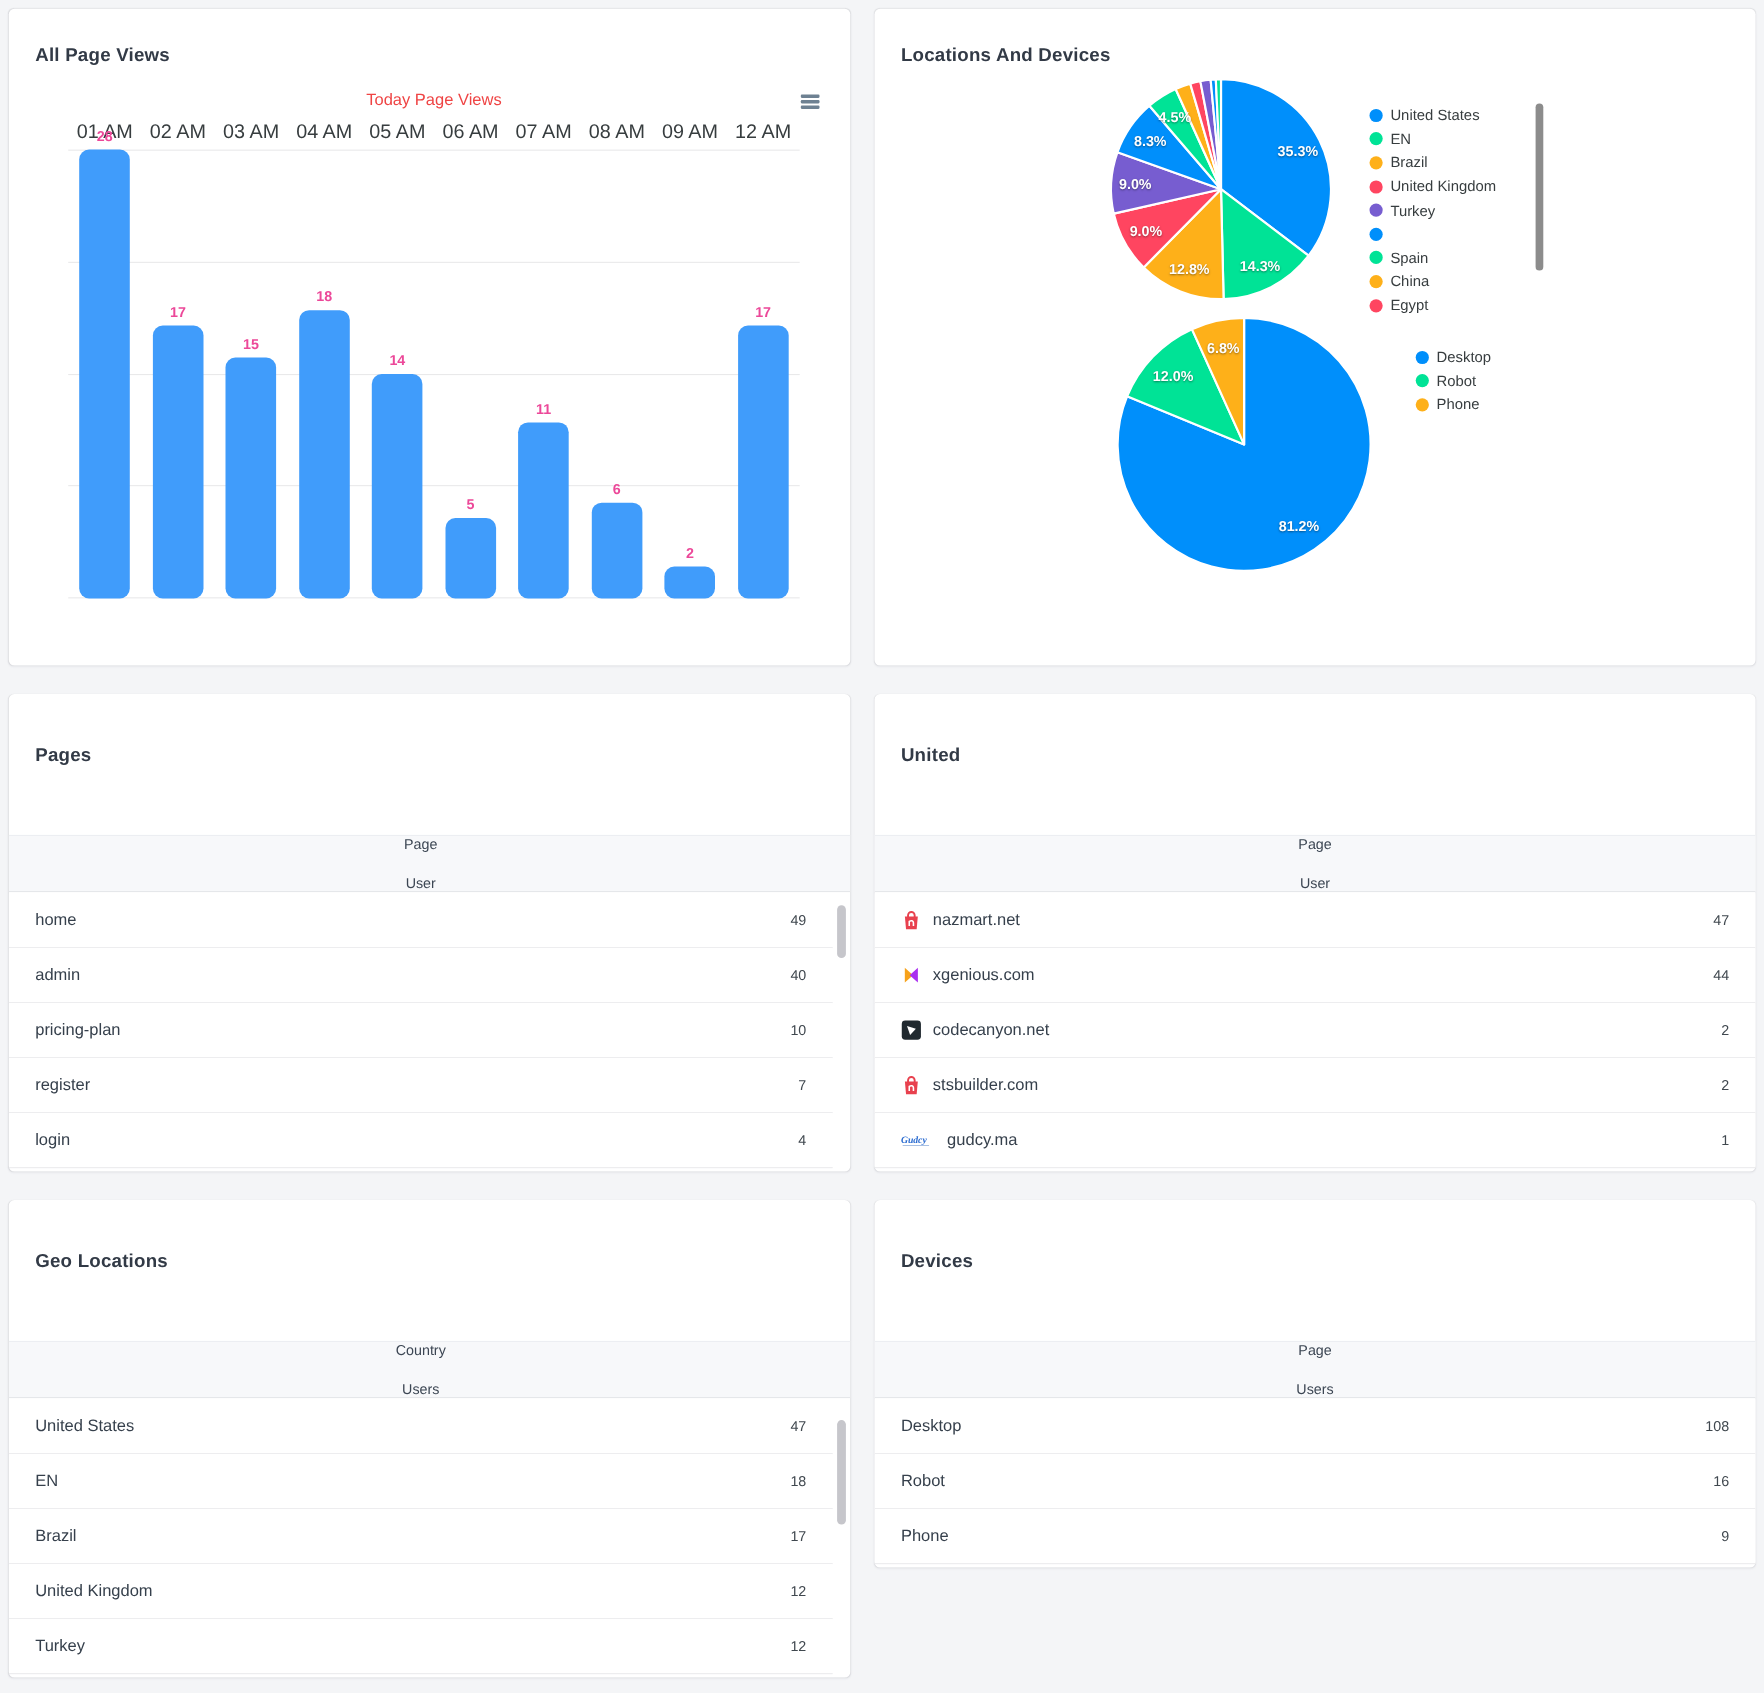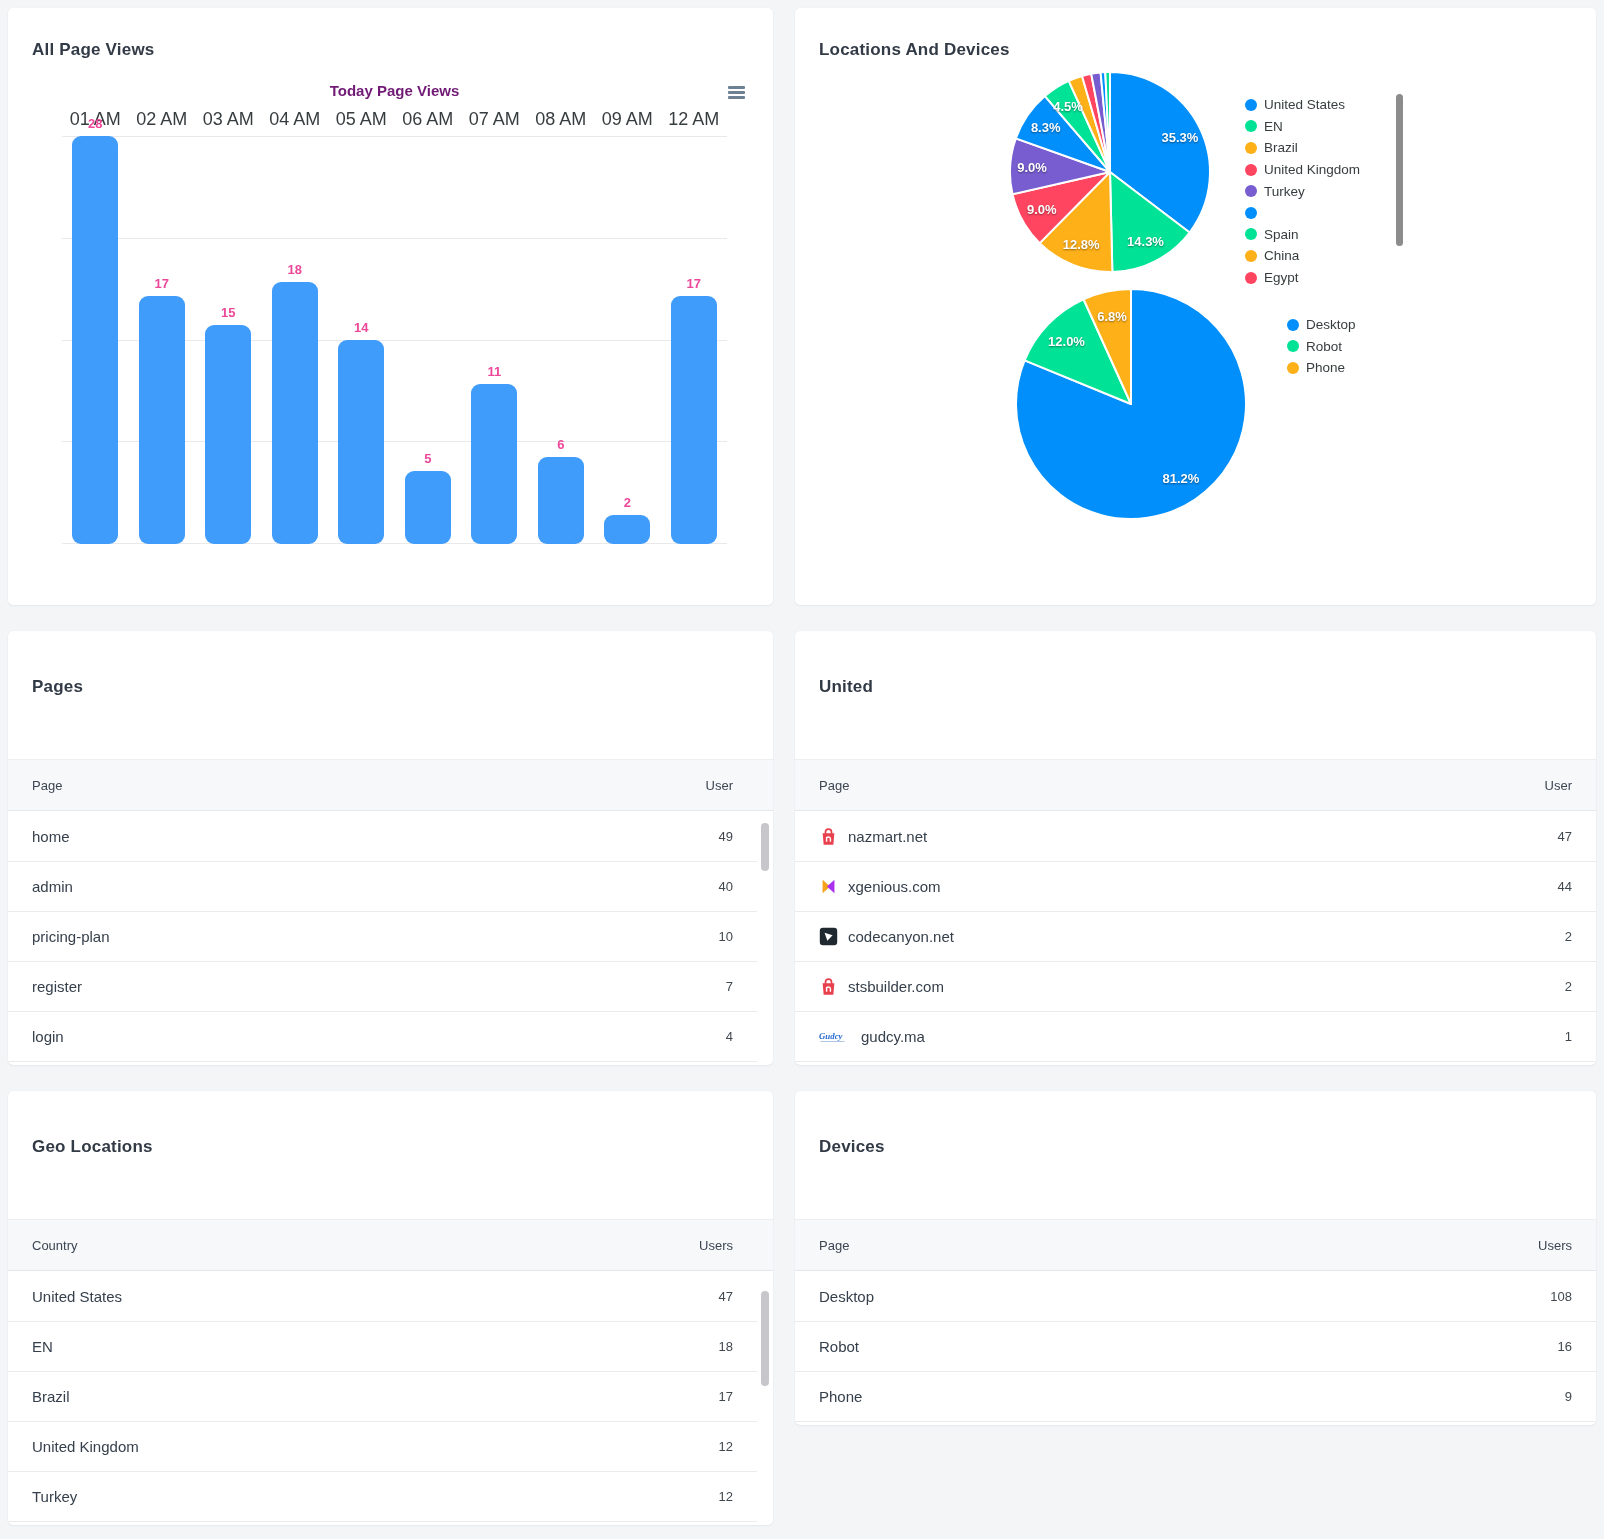--- a/index.html
+++ b/index.html
@@ -34,21 +34,21 @@
     color:#323a46;
     letter-spacing:.2px;
   }
   .table-card .card-title{top:46px;}
   .t434{height:434px;}
   .t334{height:334px;}
 
   
   .chart-title{
     position:absolute;top:74px;left:54px;width:665px;
-    text-align:center;font-weight:700;font-size:15px;color:#701a75;
+    text-align:center;font-weight:400;font-size:15px;color:#ef4444;
   }
   .menu-icon{position:absolute;top:78px;right:28px;width:17px;cursor:pointer;}
   .menu-icon span{display:block;height:2.5px;background:#6e8192;margin-bottom:2.6px;border-radius:1px;}
   .xcats{position:absolute;top:101px;left:54px;width:665px;display:flex;}
   .xcats span{flex:1;text-align:center;font-size:18px;color:#373d3f;}
   .bar-plot{position:absolute;top:128px;left:54px;width:665px;height:408px;}
   .gridline{position:absolute;left:0;right:0;height:1px;background:#e9e9ea;}
   .bar-slot{position:absolute;top:0;bottom:0;}
   .bar{
     position:absolute;bottom:0;left:50%;transform:translateX(-50%);
@@ -78,21 +78,21 @@
   }
 
   
   .thead{
     position:absolute;top:128px;left:0;right:0;height:52px;
     display:flex;align-items:center;justify-content:space-between;
     padding:0 24px;box-sizing:border-box;
     background:#f7f8fa;
     border-top:1px solid #eceef2;
     border-bottom:1px solid #e5e7ea;
-    color:#3c4653;font-size:13px;
+    color:#3c4653;font-size:13px;flex-direction:column;
   }
   .has-gutter .thead{padding-right:40px;}
   .tbody{position:absolute;top:181px;left:0;right:0;}
   .tbody.gutter{margin-right:16px;}
   .trow{
     display:flex;align-items:center;height:50px;
     border-bottom:1px solid #ebebee;
     padding:0 24px;box-sizing:border-box;
     font-size:15px;color:#36404c;background:#fff;
   }

